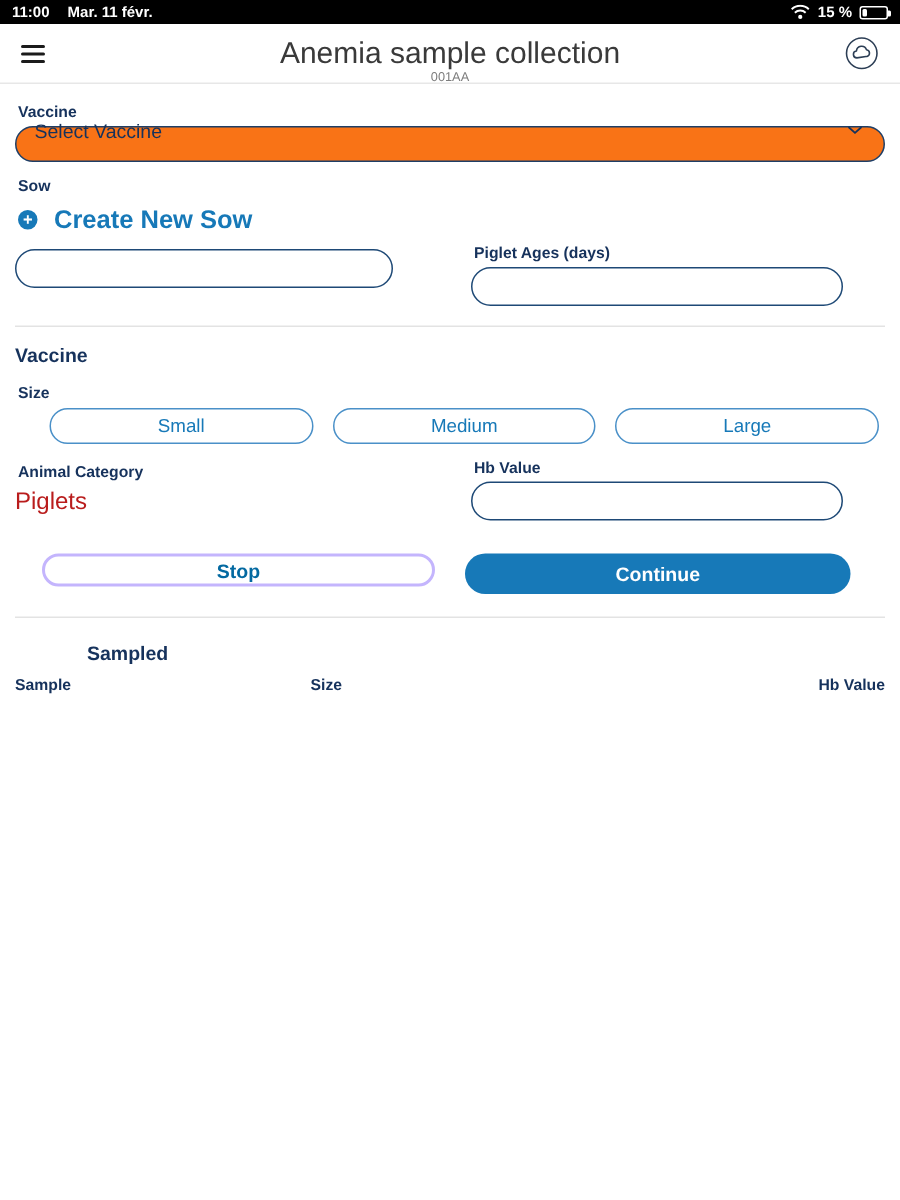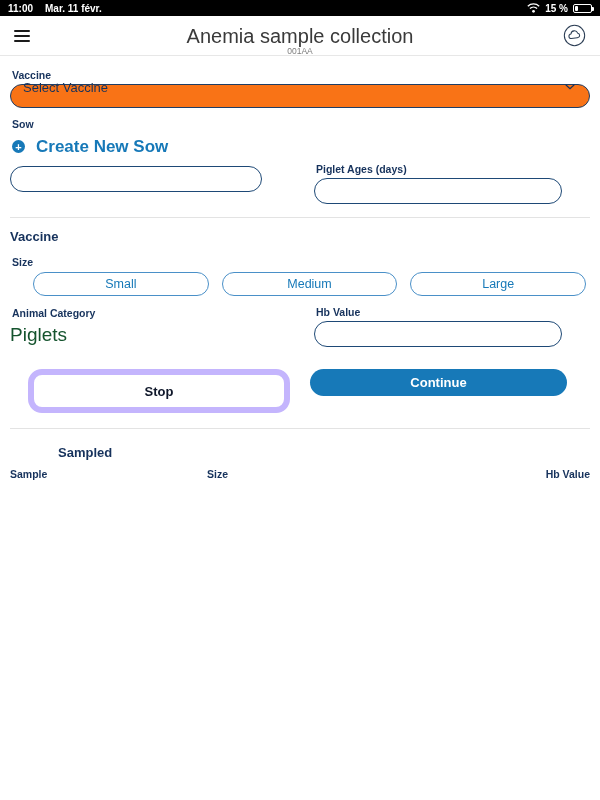--- a/index.html
+++ b/index.html
@@ -89,27 +89,27 @@
   .size-label { margin-top:12px; }
 
   .size-row { display:flex; gap:13px; padding:0 4px 0 23px; margin-top:4px; }
   .pill-btn {
     flex:1; height:24px; border:1px solid #4a90c8; border-radius:12px;
     background:#fff; color:#1779b8; font-size:12.5px;
     display:flex; align-items:center; justify-content:center; cursor:pointer;
   }
 
   .cat-row { margin-top:10px;align-items:center; }
-  .cat-value { font-size:19px; color:#14532d; margin-top:5px; }
+  .cat-value { font-size:16px; color:#b91c1c; margin-top:5px; }
 
   .action-row { display:flex; margin-top:22px; }
   .stop-btn {
-    width:262px; margin-left:18px; height:44px;
-    border:6px solid #c4b5fd; border-radius:14px; background:#fff;
-    color:#0f172a; font-size:13px; font-weight:600;
+    width:262px; margin-left:18px; height:22px;
+    border:2px solid #c4b5fd; border-radius:14px; background:#fff;
+    color:#0369a1; font-size:13px; font-weight:600;
     display:flex; align-items:center; justify-content:center; cursor:pointer;
   }
   .continue-btn {
     width:257px; margin-left:20px; height:27px;
     border:none; border-radius:14px; background:#1779b8;
     color:#fff; font-size:13px; font-weight:bold;
     display:flex; align-items:center; justify-content:center; cursor:pointer;
   }
 
   .divider-2 { border-top:1px solid #e3e3e3; margin-top:15px; }

